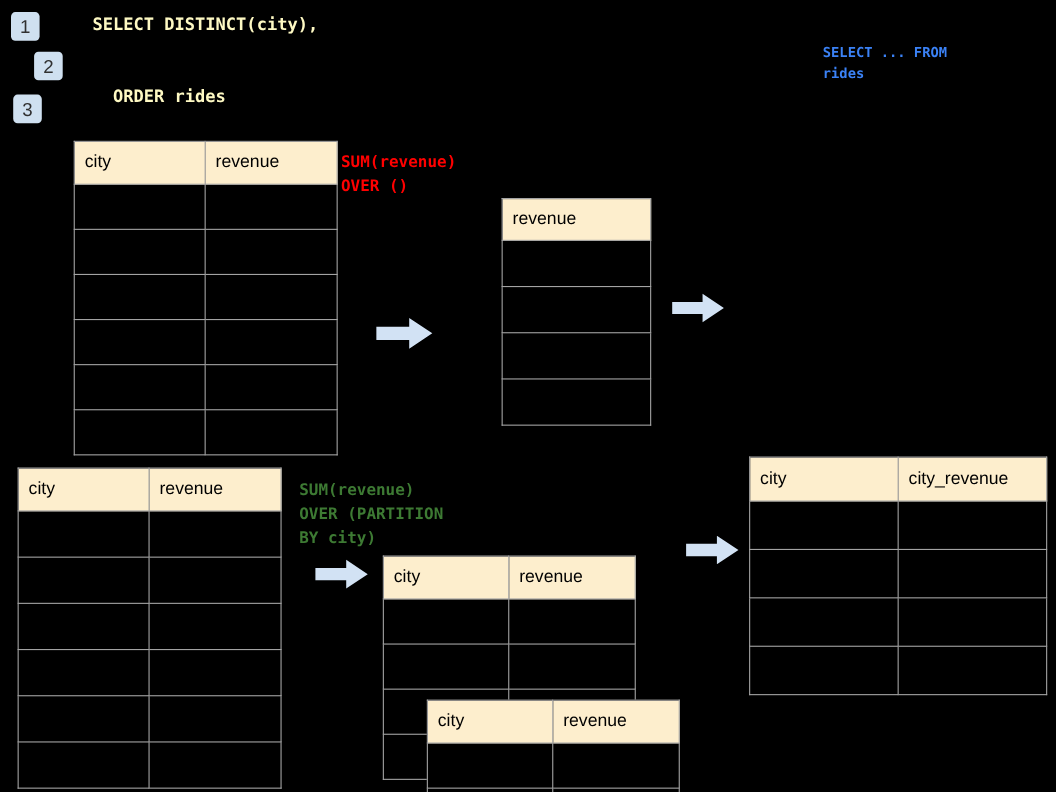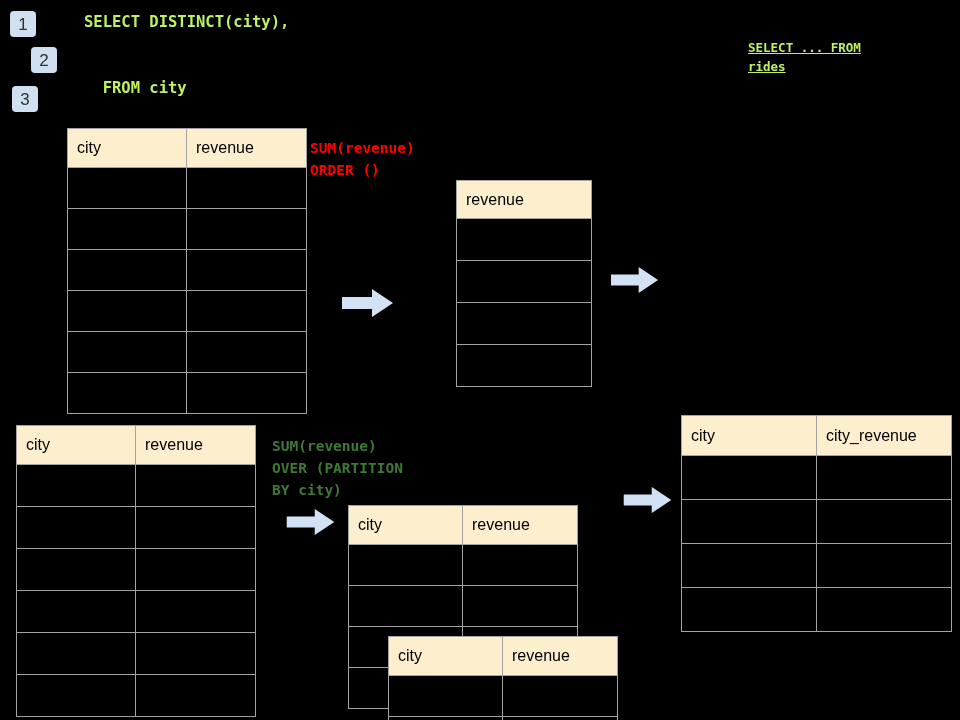--- a/index.html
+++ b/index.html
@@ -34,33 +34,32 @@
 
   
   .code {
     position: absolute;
     font-family: "DejaVu Sans Mono", "Liberation Mono", monospace;
     font-weight: bold;
     font-size: 15.5px;
     line-height: 21.5px;
     white-space: pre;
   }
-  .c-purple { color: #bef264; }
+  .c-purple { color: #fef9c3; }
   .c-red    { color: #ff0000; }
   .c-green  { color: #3d7a33; }
 
   .sideNote {
     position: absolute;
     font-family: "DejaVu Sans Mono", "Liberation Mono", monospace;
     font-weight: bold;
     font-size: 12.5px;
     line-height: 19px;
     white-space: pre;
-    color: #bef264;
-    text-decoration: underline;
+    color: #3b82f6;
   }
 
   
   .annot {
     position: absolute;
     font-family: "DejaVu Sans Mono", "Liberation Mono", monospace;
     font-weight: bold;
     font-size: 14.5px;
     line-height: 22px;
     white-space: pre;
@@ -99,27 +98,27 @@
 </head>
 <body>
 
 <div id="canvas">
 
   <div class="badge" style="left:10px; top:11px;">1</div>
   <div class="badge" style="left:31px; top:47px;">2</div>
   <div class="badge" style="left:12px; top:86px;">3</div>
 
   <div class="code c-purple" style="left:84px; top:12px;">SELECT DISTINCT(city),</div>
-  <div class="code c-purple" style="left:84px; top:78px;">  FROM city</div>
+  <div class="code c-purple" style="left:84px; top:78px;">  ORDER rides</div>
 
   <div class="sideNote" style="left:748px; top:38px;">SELECT ... FROM</div>
   <div class="sideNote" style="left:748px; top:57px;">rides</div>
 
   <div class="annot c-red" style="left:310px; top:137px;">SUM(revenue)</div>
-  <div class="annot c-red" style="left:310px; top:159px;">ORDER ()</div>
+  <div class="annot c-red" style="left:310px; top:159px;">OVER ()</div>
 
   <div class="annot c-green" style="left:272px; top:435px;">SUM(revenue)</div>
   <div class="annot c-green" style="left:272px; top:457px;">OVER (PARTITION</div>
   <div class="annot c-green" style="left:272px; top:479px;">BY city)</div>
 
   <table class="tbl" style="left:67px; top:128px; width:239px;">
     <colgroup>
         <col style="width:119px">
         <col style="width:120px">
       </colgroup>

